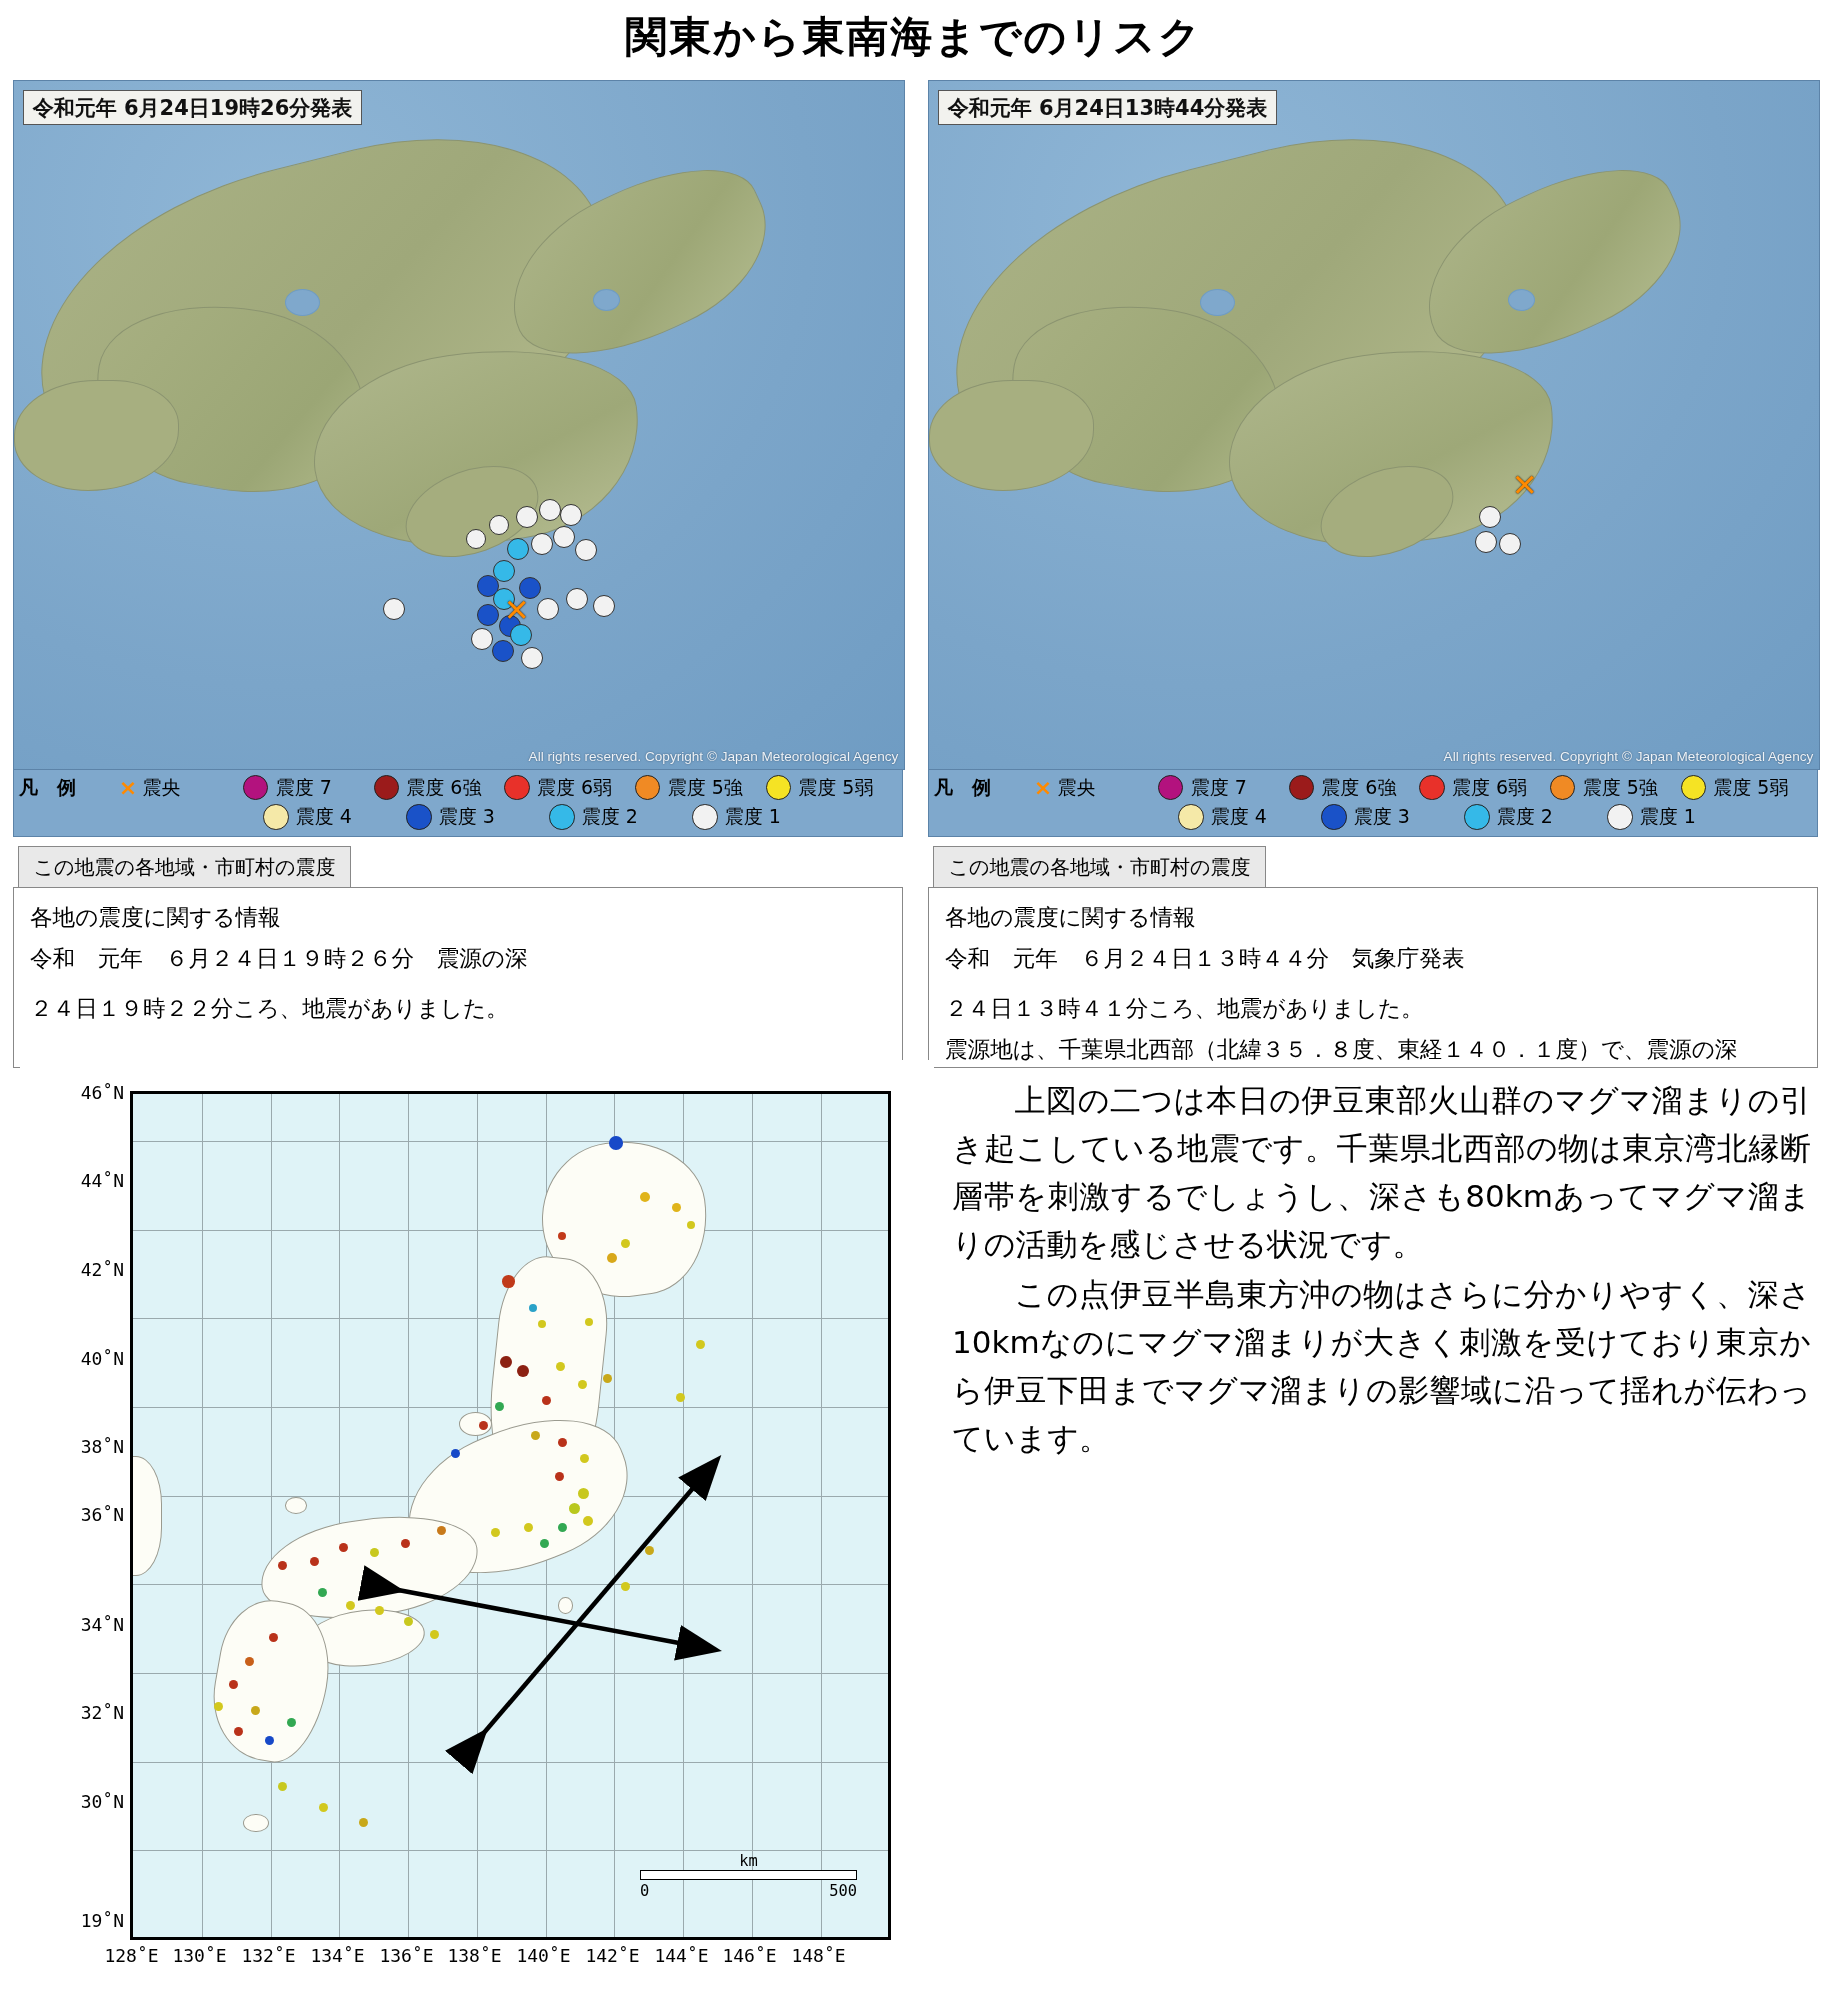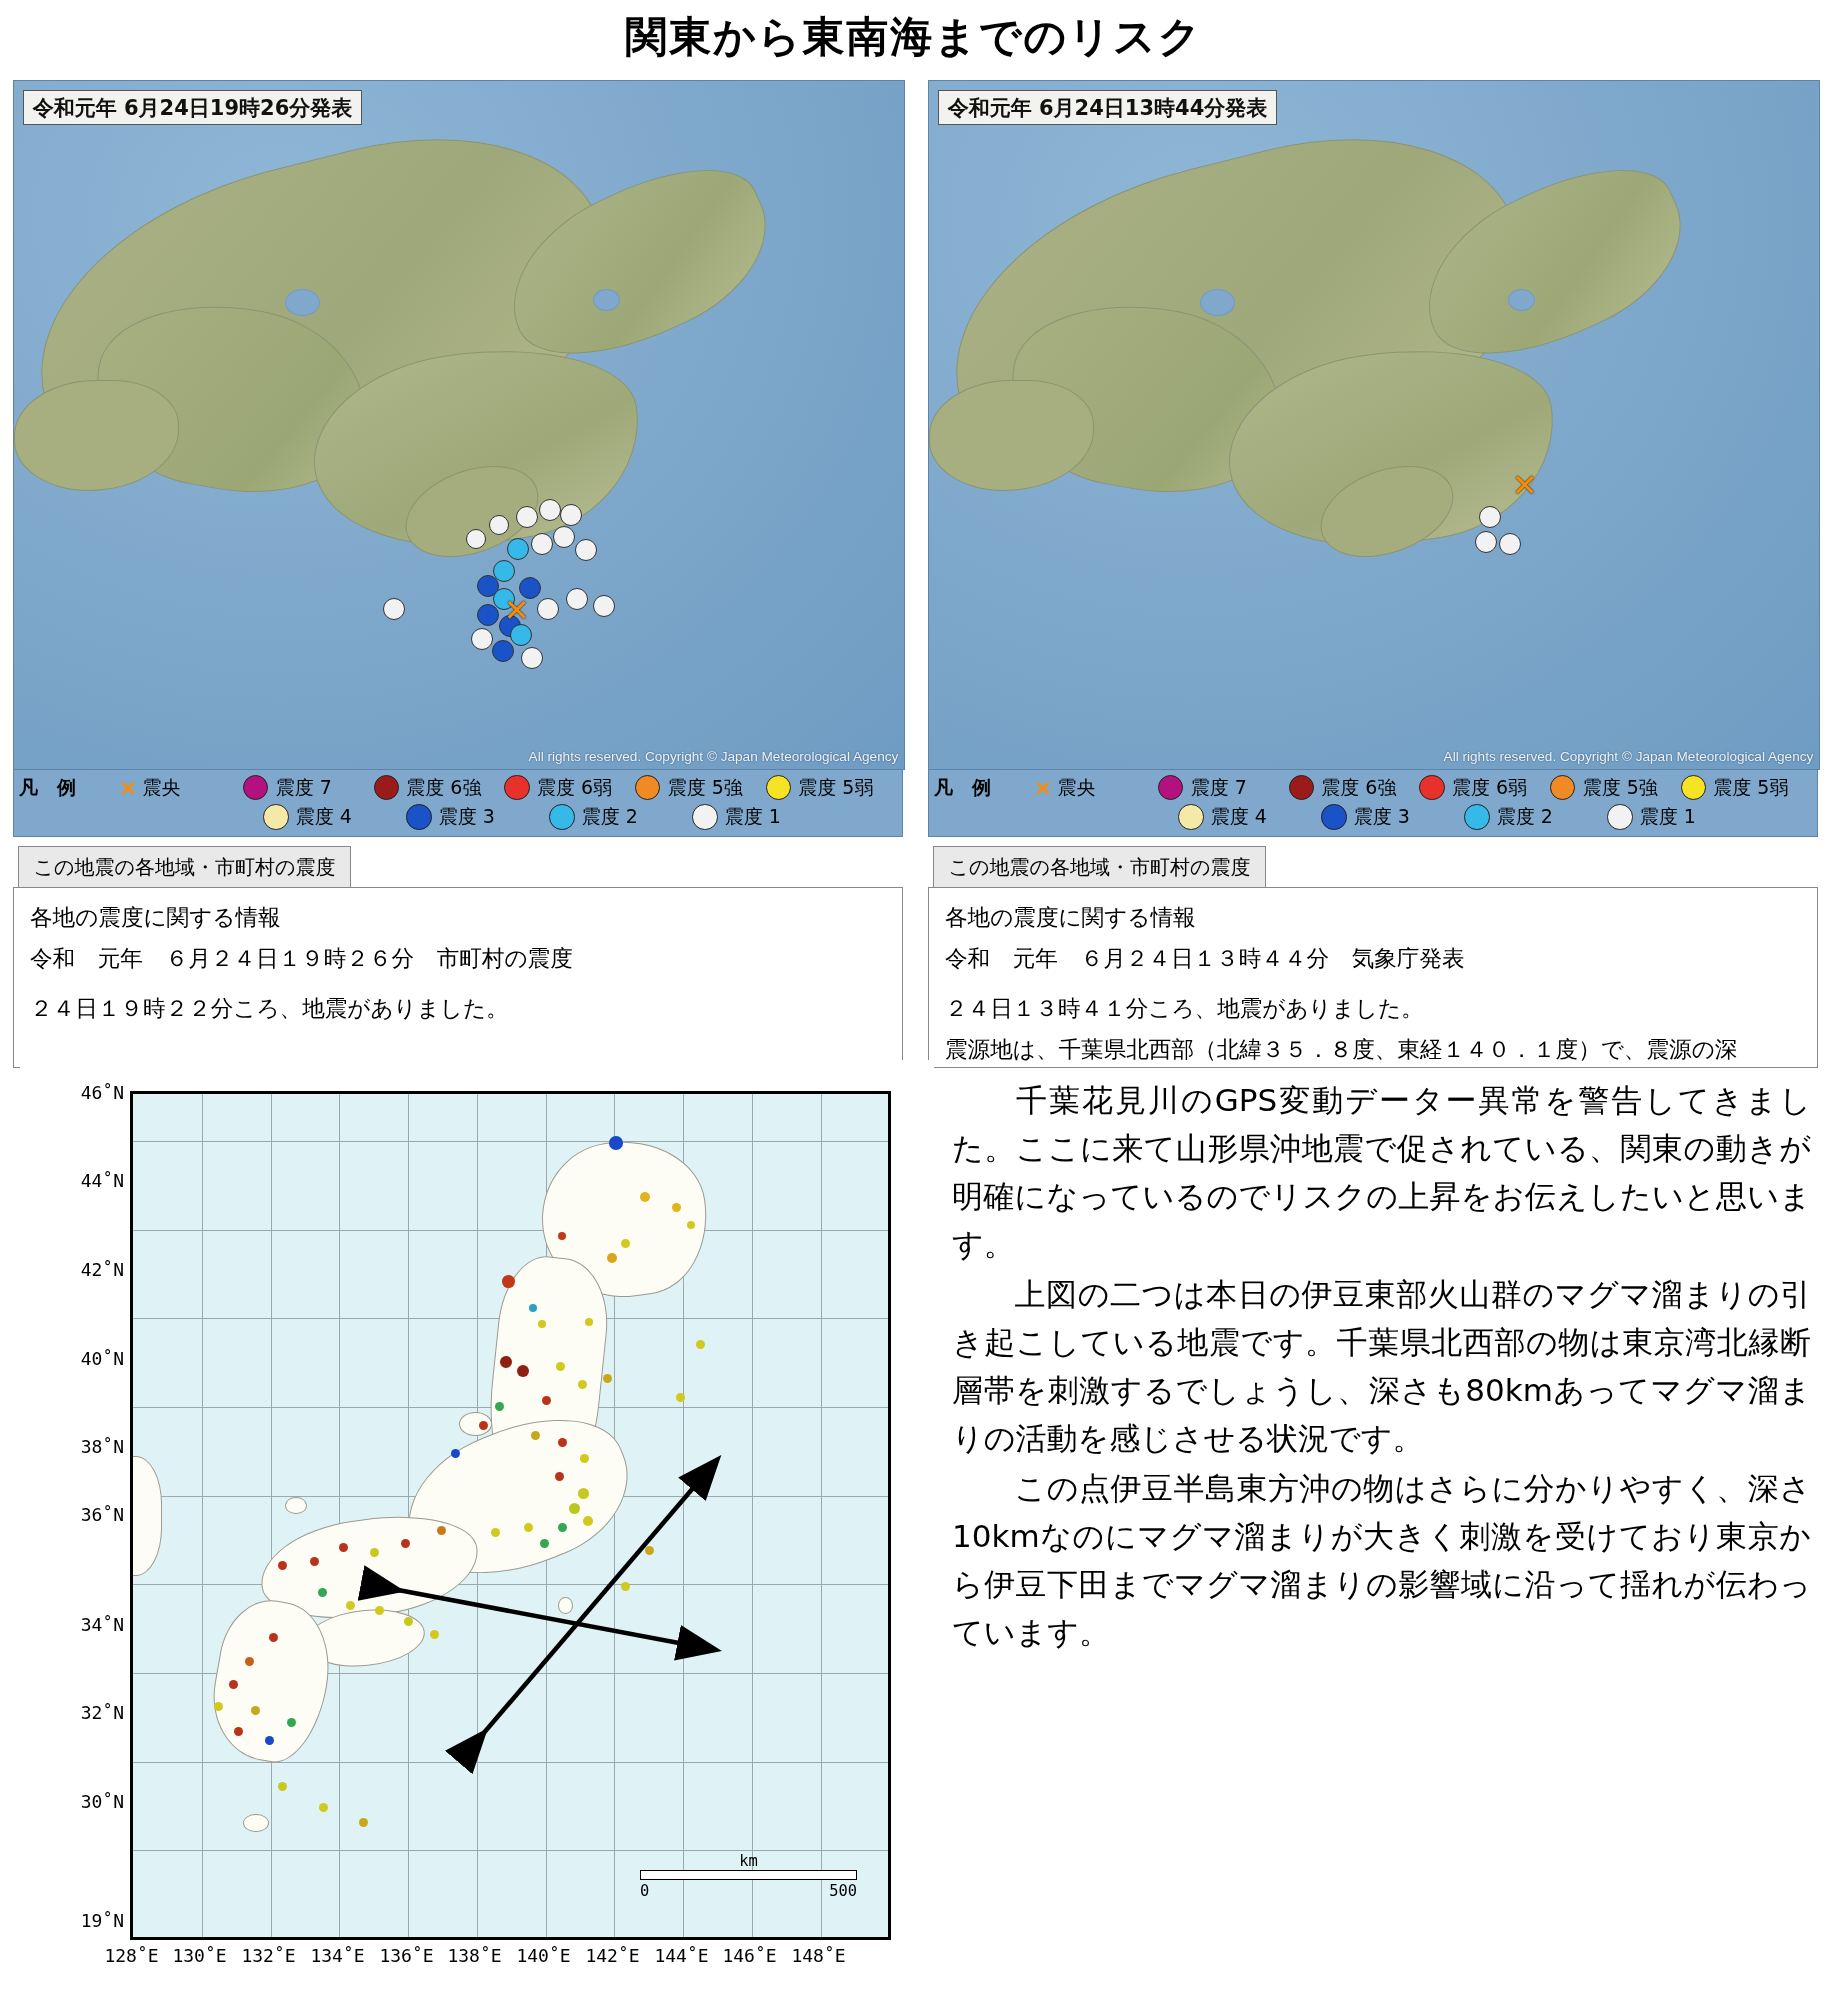--- a/index.html
+++ b/index.html
@@ -294,21 +294,21 @@
             <i class="sw" style="background:#f2f2f2"></i>
             <span>震度 1</span>
           </span>
       </div>
     </div>
 
     <div class="tabbtn">この地震の各地域・市町村の震度</div>
 
     <div class="infobox">
       <p>各地の震度に関する情報</p>
-      <p>令和　元年　６月２４日１９時２６分　市町村の震度</p>
+      <p>令和　元年　６月２４日１９時２６分　震源の深</p>
       <div class="gap"></div>
       <p>２４日１９時２２分ころ、地震がありました。</p>
 
     </div>
   </div>
 
   <div class="panel">
     <div class="map-box">
       <div class="sea"></div>
       <div class="land l1"></div>
@@ -522,17 +522,16 @@
   <div class="xtick" style="left:346px">136˚E</div>
   <div class="xtick" style="left:414px">138˚E</div>
   <div class="xtick" style="left:483px">140˚E</div>
   <div class="xtick" style="left:552px">142˚E</div>
   <div class="xtick" style="left:621px">144˚E</div>
   <div class="xtick" style="left:689px">146˚E</div>
   <div class="xtick" style="left:758px">148˚E</div>
 </div>
 
 <div class="article">
-  <p>　千葉花見川のGPS変動データー異常を警告してきました。ここに来て山形県沖地震で促されている、関東の動きが明確になっているのでリスクの上昇をお伝えしたいと思います。</p>
   <p>　上図の二つは本日の伊豆東部火山群のマグマ溜まりの引き起こしている地震です。千葉県北西部の物は東京湾北縁断層帯を刺激するでしょうし、深さも80kmあってマグマ溜まりの活動を感じさせる状況です。</p>
   <p>　この点伊豆半島東方沖の物はさらに分かりやすく、深さ10kmなのにマグマ溜まりが大きく刺激を受けており東京から伊豆下田までマグマ溜まりの影響域に沿って揺れが伝わっています。</p>
 </div>
 
 
 </body></html>

